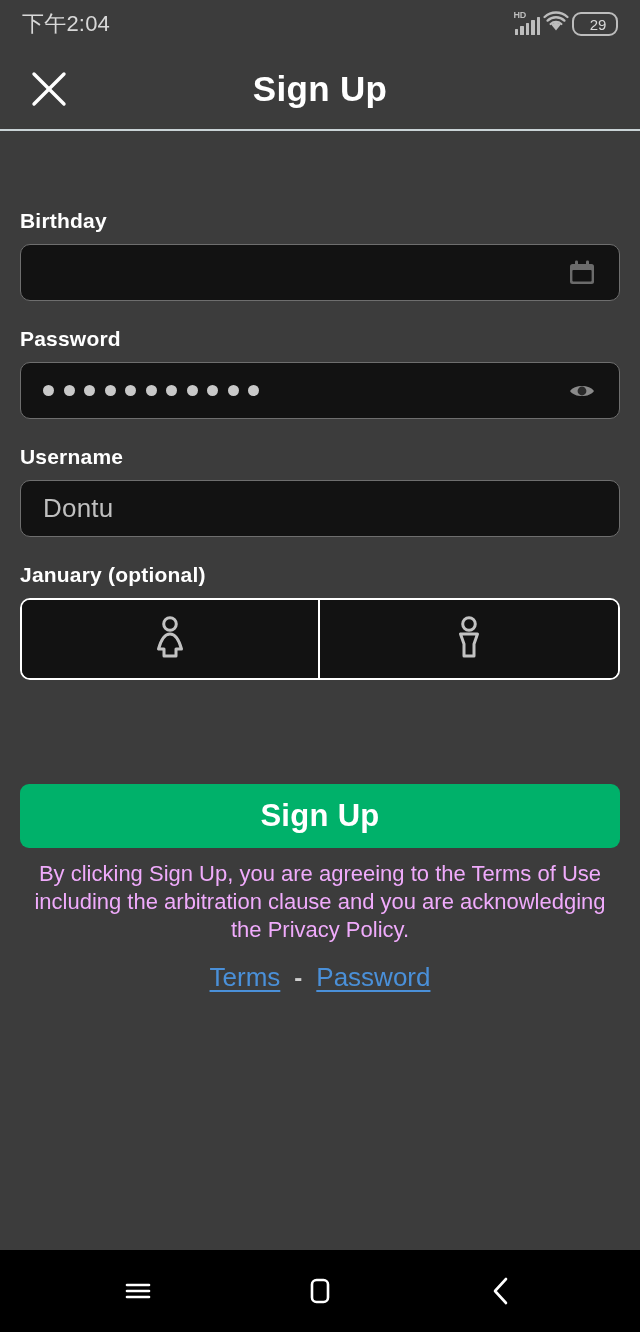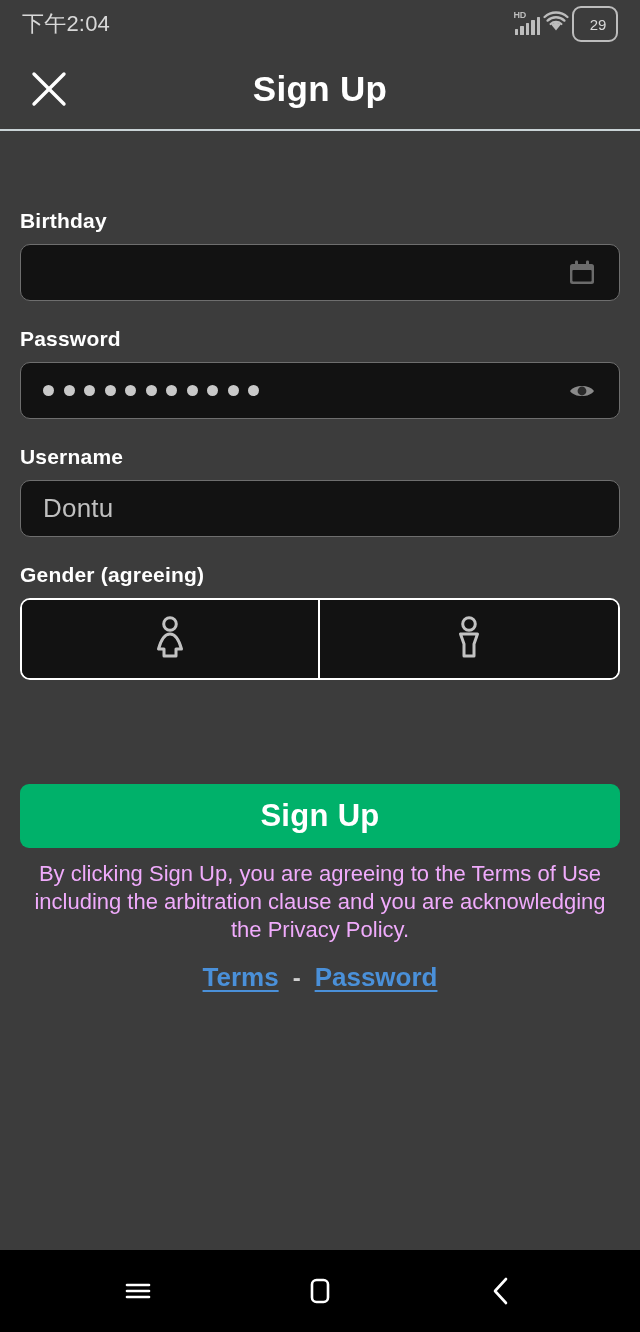--- a/index.html
+++ b/index.html
@@ -20,21 +20,21 @@
   .status-time { color:#d8d8d8; font-size:22px; letter-spacing:.2px; }
   .status-icons { display:flex; align-items:center; gap:3px; }
   .sig-wrap { position:relative; display:flex; align-items:flex-end; gap:2px; height:22px; }
   .hd-label { position:absolute; top:-3px; left:-1px; font-size:9px; color:#bdbdbd; font-weight:bold; letter-spacing:-.3px; }
   .bar { width:3.5px; background:#bdbdbd; border-radius:.5px; }
   .bar.b1 { height:6px; } .bar.b2 { height:9px; } .bar.b3 { height:12px; }
   .bar.b4 { height:15px; } .bar.b5 { height:18px; }
   .sig-bars { display:flex; align-items:flex-end; gap:2px; margin-top:4px; }
   .battery {
     border:2px solid #bdbdbd; border-radius:9px;
-    min-width:46px; height:36px; display:flex; align-items:center; justify-content:center;padding-left:6px;
+    min-width:46px; height:24px; display:flex; align-items:center; justify-content:center;padding-left:6px;
   }
   .battery-text { font-size:15px; color:#d8d8d8; line-height:1; }
 
   
   .header {
     position:relative; height:83px; flex:0 0 83px;
     display:flex; align-items:center;
     border-bottom:2px solid #c9d3d6;
     background:#3c3c3c;
   }
@@ -90,21 +90,21 @@
   .signup-label { color:#ffffff; font-size:31px; font-weight:bold; letter-spacing:.3px; }
 
   .disclaimer {
     margin-top:12px; text-align:center; color:#f0abfc;
     font-size:22px; line-height:1.28; padding:0 6px;
   }
   .links {
     margin-top:18px; display:flex; align-items:center; justify-content:center; gap:14px;
   }
   .link {
-    color:#4a90d9; font-size:26px; font-weight:bold;
+    color:#4a90d9; font-size:26px; font-weight:normal;
     text-decoration:underline; text-underline-offset:4px;
   }
   .link-sep { color:#d0d0d0; font-size:24px; font-weight:bold; }
 
   
   .navbar {
     height:82px; flex:0 0 82px; background:#000000;
     display:flex; align-items:center; justify-content:center; gap:0;
   }
   .nav-btn { width:132px; height:82px; display:flex; align-items:center; justify-content:center; }
@@ -198,21 +198,21 @@
     </div>
 
     <div class="field-group">
       <div class="field-label">Username</div>
       <div class="input-box">
         <span class="input-value">Dontu</span>
       </div>
     </div>
 
     <div class="field-group">
-      <div class="field-label">Gender (agreeing)</div>
+      <div class="field-label">January (optional)</div>
       <div class="gender-row">
         <div class="gender-opt left">
           <span>
             <svg width="40" height="48" viewBox="0 0 40 48">
               <circle cx="20" cy="11" r="6.3" fill="none" stroke="#c2c2c2" stroke-width="3"></circle>
               <path d="M20 21 C15 21 11 27 8.5 36 L14 36 L14 43 L26 43 L26 36 L31.5 36 C29 27 25 21 20 21 Z" fill="none" stroke="#c2c2c2" stroke-width="3" stroke-linejoin="round"></path>
             </svg>
           </span>
         </div>
         <div class="gender-opt">

